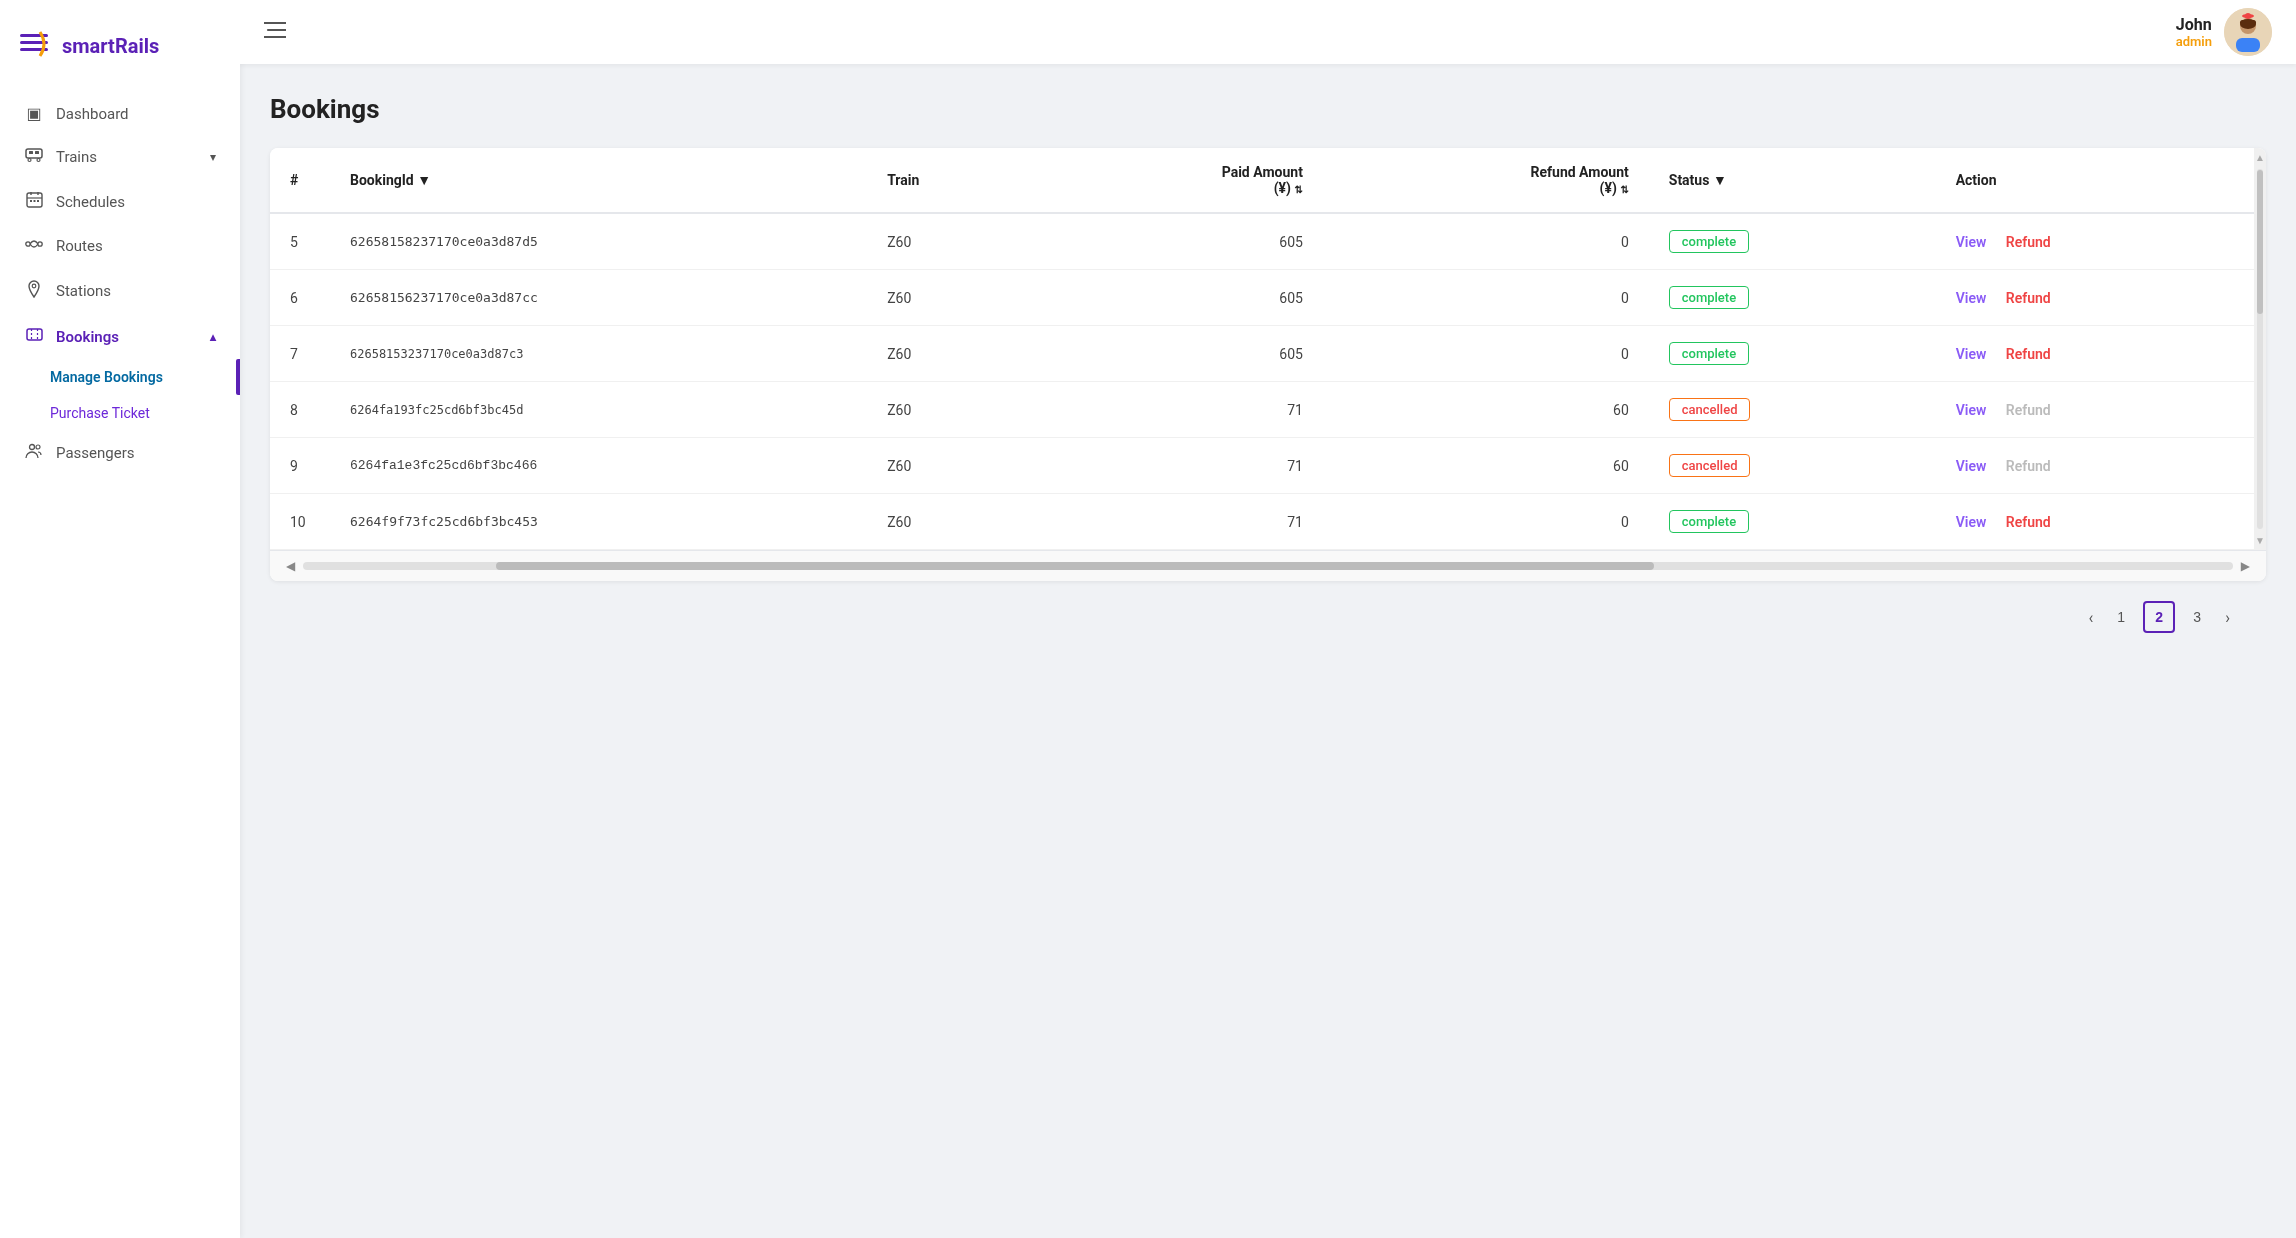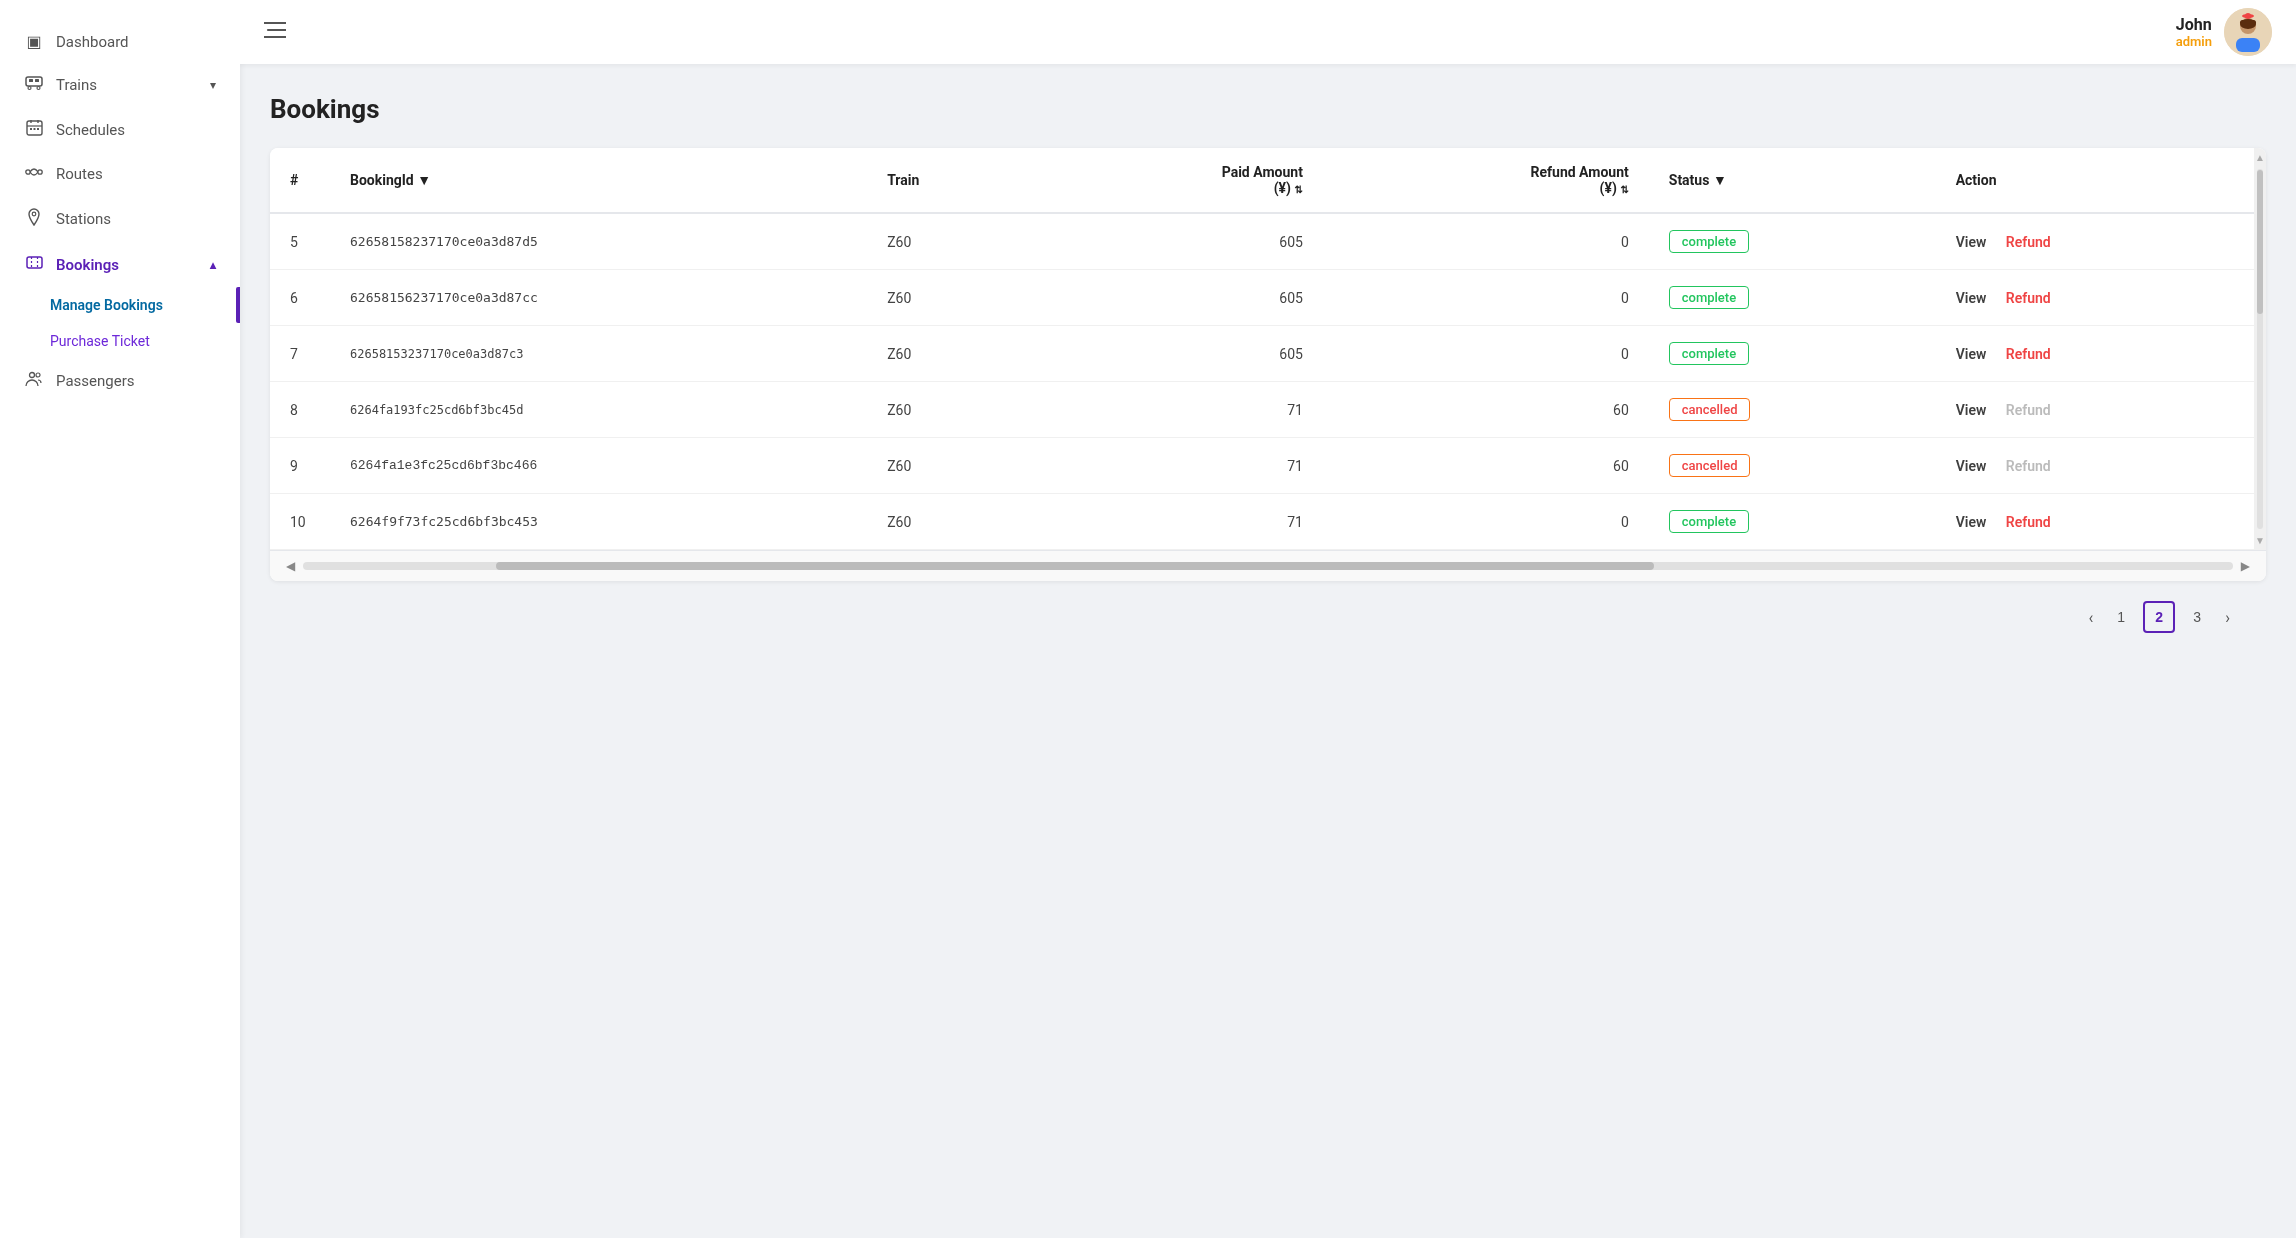--- a/index.html
+++ b/index.html
@@ -174,21 +174,21 @@
       border: 1.5px solid #22c55e;
       color: #22c55e;
       background: #fff;
     }
     .status-cancelled {
       border: 1.5px solid #f97316;
       color: #ef4444;
       background: #fff;
     }
     .action-view {
-      color: #404040;
+      color: #8b5cf6;
       font-weight: 600;
       cursor: pointer;
       margin-right: 16px;
       font-size: 14px;
     }
     .action-refund-active {
       color: #ef4444;
       font-weight: 600;
       cursor: pointer;
       font-size: 14px;
@@ -290,20 +290,33 @@
       height: 40%;
       background: #c0c0c0;
       border-radius: 3px;
       margin-top: 20%;
     }
   </style>
 </head>
 <body>
 
 <div class="sidebar">
+  <div class="logo-area">
+    <div class="logo">
+      <span class="logo-icon">
+        <svg width="36" height="28" viewBox="0 0 36 28">
+          <rect x="0" y="4" width="28" height="3" rx="1.5" fill="#5b21b6"></rect>
+          <rect x="0" y="11" width="28" height="3" rx="1.5" fill="#5b21b6"></rect>
+          <rect x="0" y="18" width="28" height="3" rx="1.5" fill="#5b21b6"></rect>
+          <path d="M20 2 Q28 14 20 26" stroke="#f59e0b" stroke-width="3" fill="none"></path>
+        </svg>
+      </span>
+      <span class="logo-text">smartRails</span>
+    </div>
+  </div>
 
   <div class="nav-item">
     <span class="nav-icon">▣</span>
     <span>Dashboard</span>
   </div>
 
   <div class="nav-item">
     <span class="nav-icon">
       <svg width="18" height="16" viewBox="0 0 18 16" fill="none">
         <rect x="1" y="2" width="16" height="9" rx="2" stroke="#555" stroke-width="1.5"></rect>

